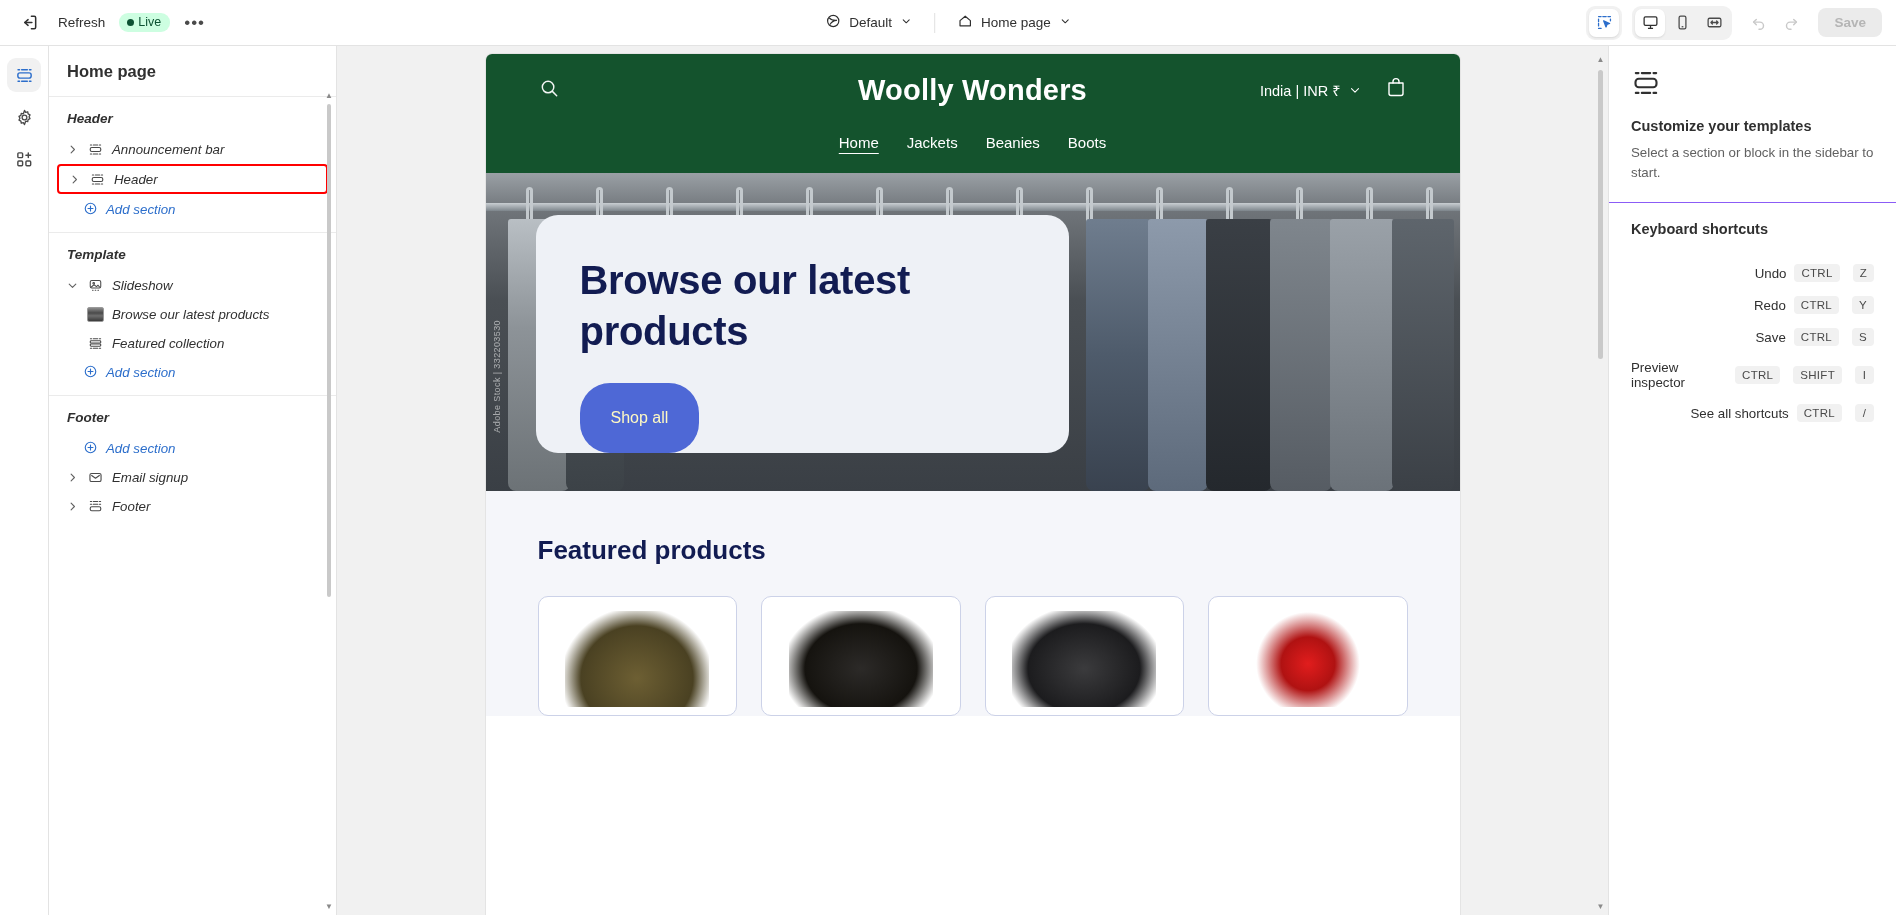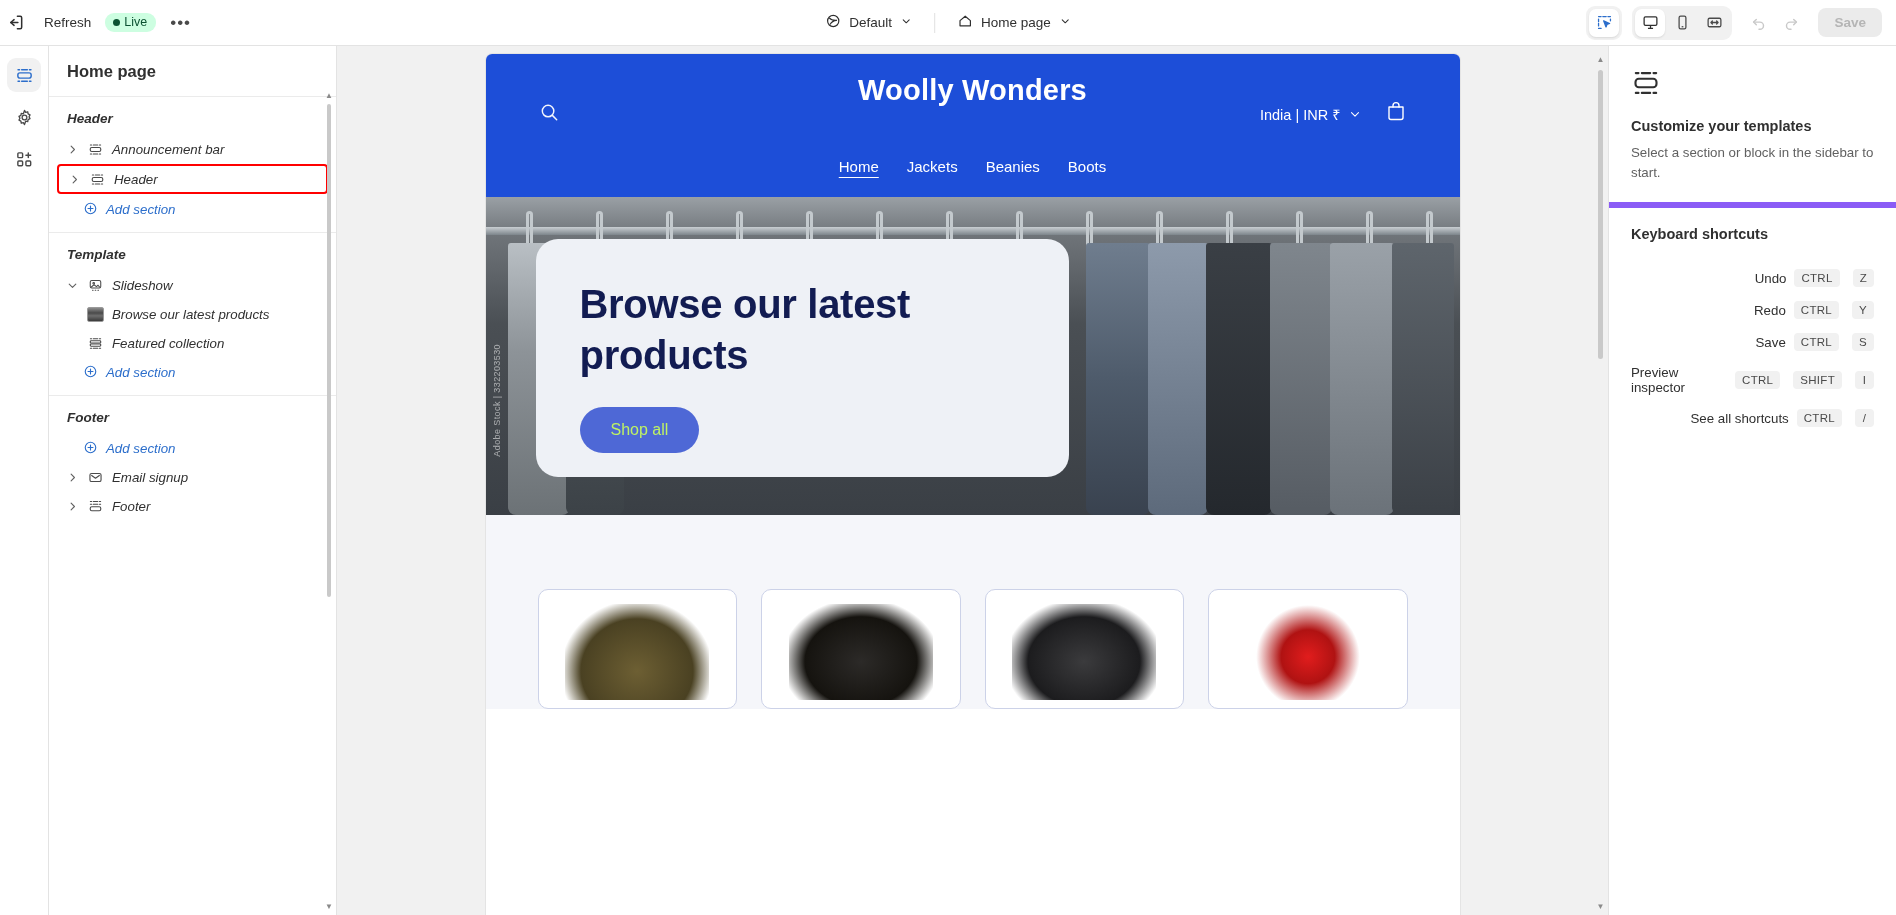--- a/index.html
+++ b/index.html
@@ -13,21 +13,21 @@
   .app { display: flex; flex-direction: column; width: 1896px; height: 915px; }
 
   
   .topbar {
     height: 46px; flex: 0 0 46px;
     display: flex; align-items: center;
     background: #fff;
     border-bottom: 1px solid #e3e3e3;
     position: relative;
   }
-  .tb-left { display: flex; align-items: center; gap: 14px; padding-left: 0; }
+  .tb-left { display: flex; align-items: center; gap: 14px; padding-left: 14px; }
   .icon-btn {
     width: 30px; height: 30px; border-radius: 8px;
     display: flex; align-items: center; justify-content: center;
     color: #303030; background: transparent; border: none; cursor: pointer;
   }
   .tb-text { font-size: 13.5px; color: #303030; cursor: pointer; }
   .live-badge {
     display: inline-flex; align-items: center; gap: 4px;
     background: #cdfee1; color: #0c5132;
     border-radius: 9px; padding: 2px 9px 3px 8px;
@@ -155,21 +155,21 @@
   .preview {
     width: 974px; background: #fff; overflow: hidden; position: relative;
     border-radius: 6px 6px 0 0;
     box-shadow: 0 0 0 1px rgba(0,0,0,.05);
   }
   .announce {
     background: #4e68d6; color: #fff; text-align: center;
     font-size: 13.5px; font-weight: 700; letter-spacing: .2px;
     padding: 13px 0 14px 0;
   }
-  .store-head { background: #1d4ed8; padding: 32px 0 0 0; position: relative; }
+  .store-head { background: #14532d; padding: 8px 0 0 0; position: relative; }
   .sh-top { display: flex; align-items: center; padding: 0 52px; height: 56px; }
   .sh-search { color: #fff; opacity: .95; }
   .sh-logo {
     position: absolute; left: 50%; transform: translateX(-50%);
     color: #fff; font-size: 29px; font-weight: 700; letter-spacing: .2px;
     top: 20px;
   }
   .sh-right { margin-left: auto; display: flex; align-items: center; gap: 22px; }
   .sh-country { color: #fff; font-size: 14.5px; display: flex; align-items: center; gap: 7px; }
   .sh-nav { display: flex; justify-content: center; gap: 28px; padding: 16px 0 22px 0; }
@@ -187,22 +187,22 @@
   .hero-card {
     position: absolute; left: 50px; top: 42px; width: 533px; height: 238px;
     background: #eef1f6; border-radius: 22px;
     padding: 40px 44px; z-index: 5;
   }
   .hero-title {
     font-size: 40px; line-height: 1.28; font-weight: 700; color: #121c52;
     letter-spacing: -.3px;
   }
   .shop-btn {
-    margin-top: 26px; background: #4e68d6; color: #bef264; border: none;
-    font-size: 16px; padding: 14px 31px; border-radius: 30px; cursor: pointer;
+    margin-top: 26px; background: #4e68d6; color: #fef9c3; border: none;
+    font-size: 16px; padding: 26px 31px; border-radius: 30px; cursor: pointer;
   }
   .adobe-wm {
     position: absolute; left: 6px; bottom: 58px; color: rgba(255,255,255,.55);
     font-size: 9px; writing-mode: vertical-rl; transform: rotate(180deg);
     letter-spacing: .4px; z-index: 6;
   }
   .featured { background: #f5f6fa; padding: 44px 0 0 0; }
   .feat-title { font-size: 26px; font-weight: 700; color: #121c52; padding-left: 52px; }
   .feat-grid {
     display: flex; gap: 24px; padding: 30px 52px 0 52px;
@@ -222,21 +222,21 @@
   .pv-track { flex: 1; width: 5px; margin: 6px 0; position: relative; }
   .pv-thumb { position: absolute; left: 0; top: 0; width: 5px; height: 35%;
     background: #c9c9c9; border-radius: 3px; }
 
   
   .right {
     width: 288px; flex: 0 0 288px; background: #fff;
     border-left: 1px solid #e3e3e3;
     display: flex; flex-direction: column;
   }
-  .rp-empty { padding: 22px 20px 20px 22px; border-bottom: 6px solid #8b5cf6; }
+  .rp-empty { padding: 22px 20px 20px 22px; border-bottom: 1px solid #8b5cf6; }
   .rp-icon { color: #303030; margin-bottom: 16px; }
   .rp-h { font-size: 14.5px; font-weight: 600; color: #303030; margin-bottom: 9px; }
   .rp-sub { font-size: 13.3px; color: #616161; line-height: 1.48; }
   .rp-sh { padding: 18px 22px 4px 22px; }
   .rp-sh-title { font-size: 14.5px; font-weight: 600; color: #303030; margin-bottom: 20px; }
   .kbrow {
     display: flex; align-items: center; justify-content: flex-end;
     padding: 7px 0; gap: 8px;
   }
   .kblabel { font-size: 13.3px; color: #303030; }
@@ -575,20 +575,21 @@
             <div class="garment" style="left:906px;width:62px;height:272px;background:linear-gradient(180deg,#5e656c,#3b4046)"></div>
           </div>
           <div class="adobe-wm">Adobe Stock | 332203530</div>
           <div class="hero-card">
             <div class="hero-title">Browse our latest products</div>
             <button class="shop-btn">Shop all</button>
           </div>
         </div>
 
         <div class="featured">
+          <div class="feat-title">Featured products</div>
           <div class="feat-grid">
             <div class="pcard">
               <div class="pimg" style="background:radial-gradient(ellipse at 50% 70%,#6d5f33 0%,#4a4122 55%,#ffffff 75%)"></div>
             </div>
             <div class="pcard">
               <div class="pimg" style="background:radial-gradient(ellipse at 50% 60%,#2c2a28 0%,#15130f 55%,#ffffff 78%)"></div>
             </div>
             <div class="pcard">
               <div class="pimg" style="background:radial-gradient(ellipse at 50% 60%,#3b3b3d 0%,#1c1c1e 55%,#ffffff 78%)"></div>
             </div>

